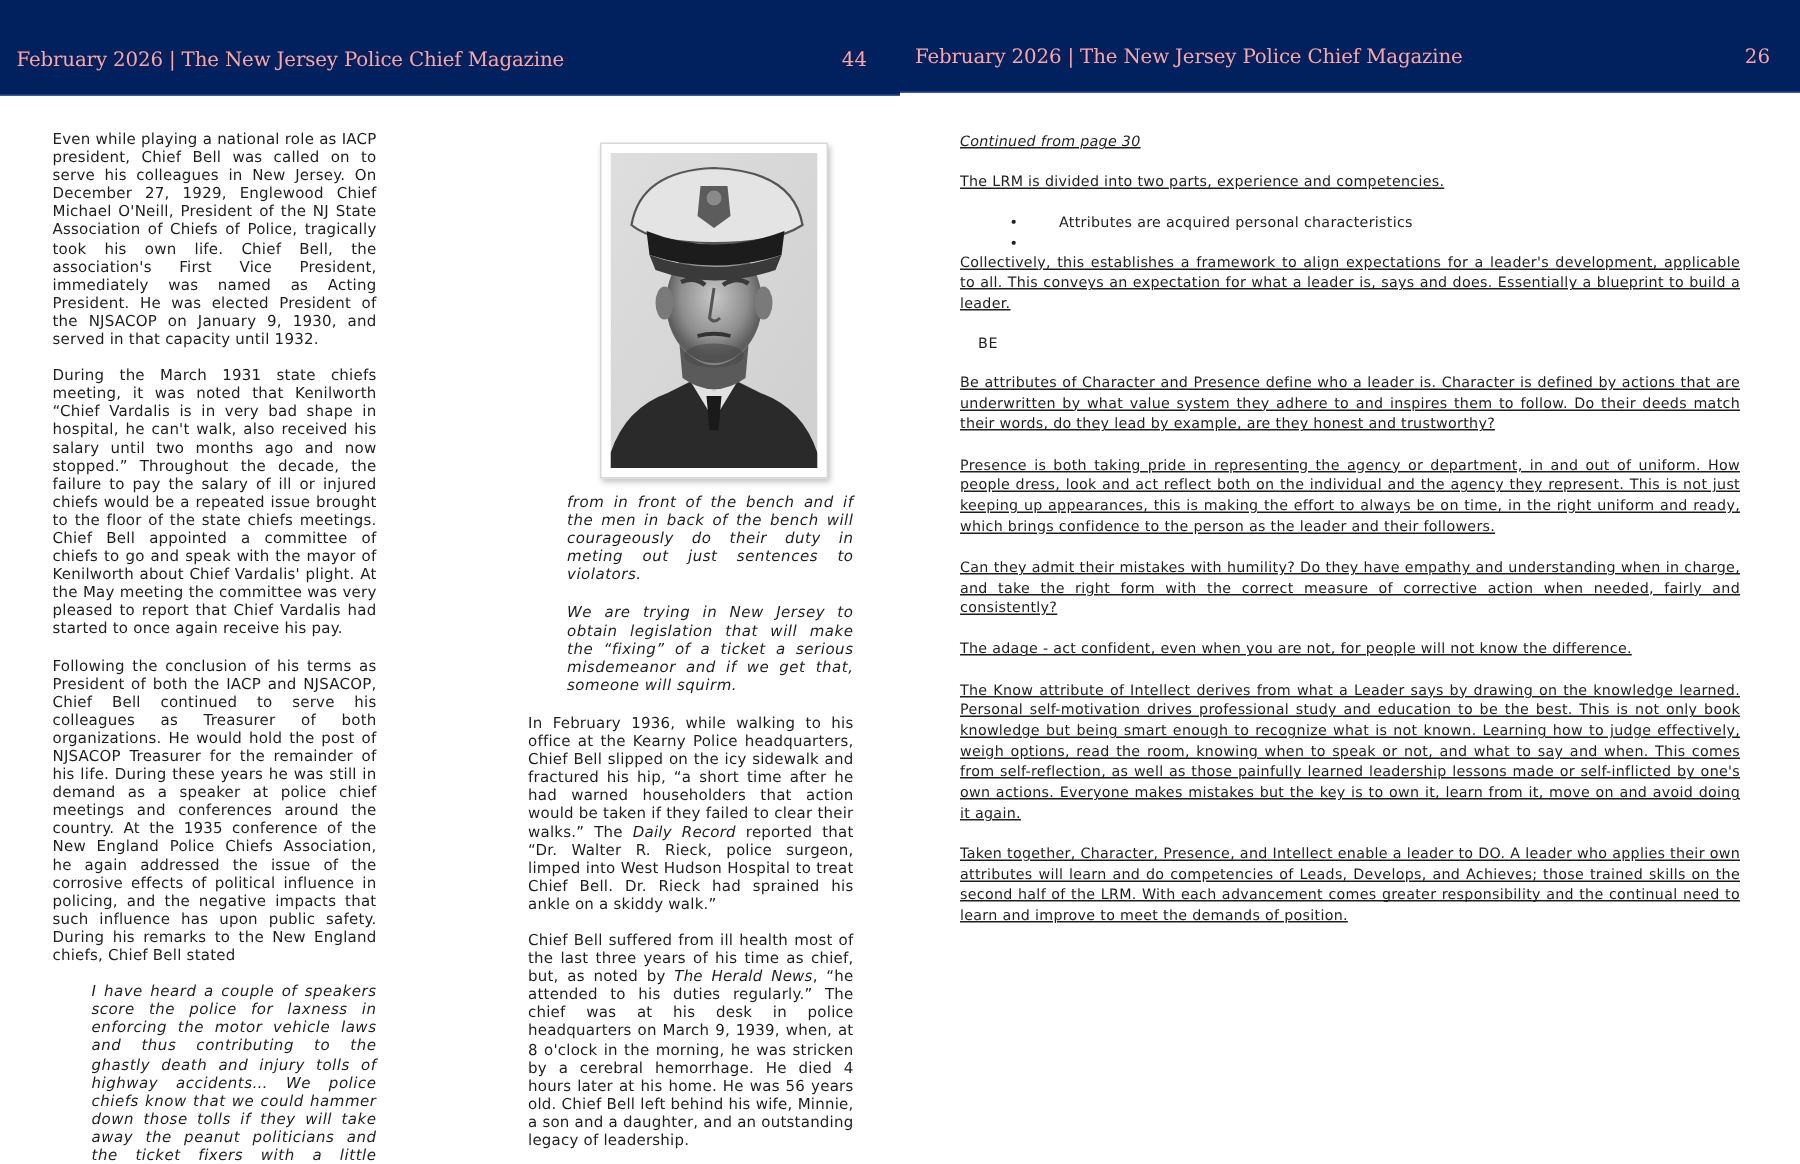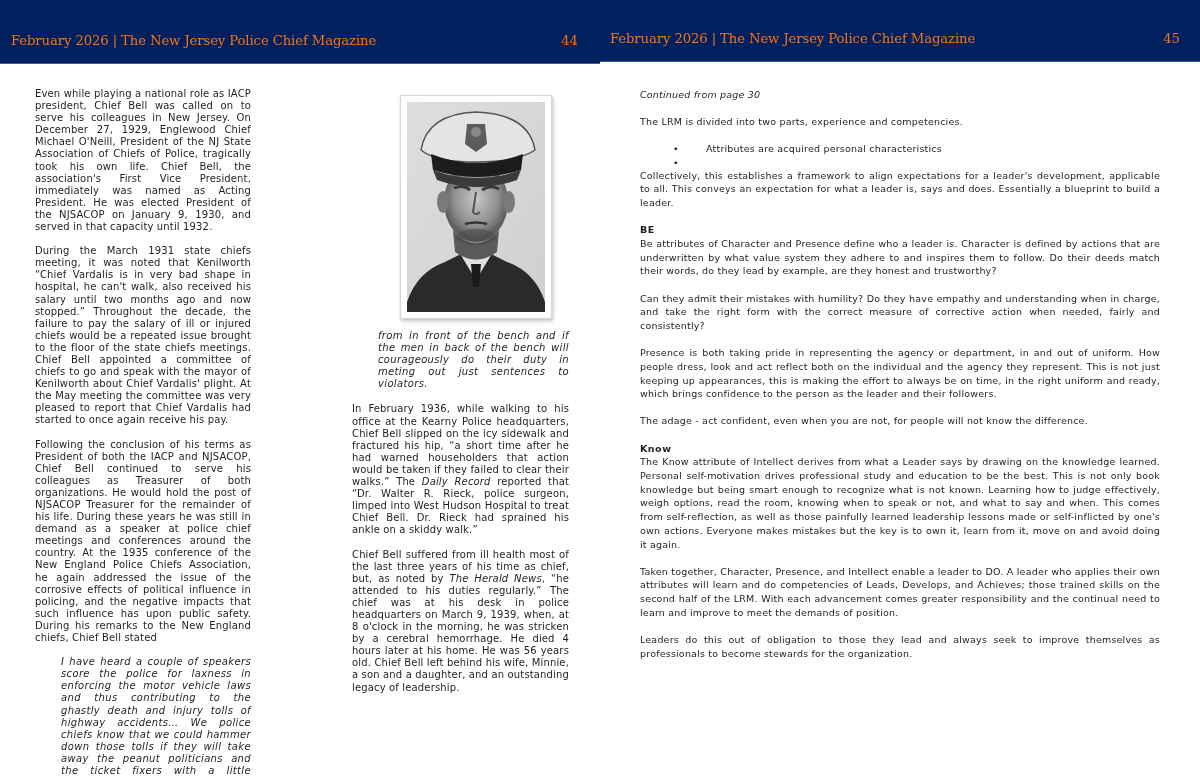--- a/index.html
+++ b/index.html
@@ -3,21 +3,21 @@
 <meta charset="utf-8">
 <style>
   * { box-sizing: border-box; margin: 0; padding: 0; }
   html, body { width: 1200px; height: 776px; background: #ffffff; overflow: hidden; }
   body { position: relative; font-family: "DejaVu Sans", sans-serif; color: #222; }
   .page { position: absolute; top: 0; height: 776px; width: 600px; background: #fff; }
   .page.left { left: 0; }
   .page.right { left: 600px; }
   .header {
     position: absolute; left: 0; top: 0; width: 600px;
-    background: #00215e; color: #f97316;
+    background: #00215e; color: #fca5a5;
     font-family: "DejaVu Serif", serif; font-size: 13.2px;
     border-bottom: 1px solid #3a5a9a;
   }
   .page.left .header { height: 64px; }
   .page.right .header { height: 62px; }
   .header .title { position: absolute; left: 11px; bottom: 15px; letter-spacing: -0.1px; }
   .header .pnum { position: absolute; right: 22px; bottom: 15px; }
   .page.right .header .title { left: 10px; }
   .page.right .header .pnum { right: 20px; }
 
@@ -32,26 +32,26 @@
   em { font-style: italic; }
 
   .photo-frame {
     position: absolute; left: 400px; top: 95px; width: 152px; height: 224px;
     background: #fff; border: 1px solid #d8d8d8;
     box-shadow: 1px 2px 4px rgba(0,0,0,0.25);
   }
   .photo-frame svg { position: absolute; left: 6px; top: 6px; }
 
   .rcol { position: absolute; left: 640px; top: 88px; width: 520px; font-size: 9.5px; line-height: 13.7px; letter-spacing: 0.2px; color: #1e1e1e; text-align: justify; }
-  .rcol p { margin-bottom: 13.5px; }
+  .rcol p { margin-bottom: 13.5px; text-decoration: underline; }
   .rcol .cont { font-style: italic; margin-bottom: 13px; }
   .rcol ul { list-style: none; margin: 0 0 13px 0; }
   .rcol ul li { position: relative; padding-left: 66px; }
   .rcol ul li .dot { position: absolute; left: 33px; top: 0; }
-  .rcol h4 { font-size: 9.5px; font-weight: bold; margin: 0; line-height: 13.7px; letter-spacing: 0.5px; }
+  .rcol h4 { font-size: 9.5px; font-weight: normal; margin: 12px; line-height: 13.7px; letter-spacing: 0.5px; }
   .rcol .sec { margin-bottom: 13.5px; }
   .rcol .sec p { margin-bottom: 0; }
 </style>
 </head>
 <body>
 
 <div class="page left">
   <div class="header">
     <span class="title">February 2026 | The New Jersey Police Chief Magazine</span>
     <span class="pnum">44</span>
@@ -104,51 +104,50 @@
       <path d="M24 52 Q69 70 116 52 L114 68 Q69 82 26 68 Z" fill="#1c1c1c"></path>
       <path d="M26 68 Q69 84 114 68 L110 78 Q69 92 30 78 Z" fill="#3a3a3a"></path>
 
       <path d="M60 22 L78 22 L80 42 L69 50 L58 42 Z" fill="#5c5c5c"></path>
       <circle cx="69" cy="30" r="5" fill="#8a8a8a"></circle>
     </svg>
   </div>
 
   <div class="col col2">
     <p class="quote first-quote">from in front of the bench and if the men in back of the bench will courageously do their duty in meting out just sentences to violators.</p>
+    <p class="quote second-quote">We are trying in New Jersey to obtain legislation that will make the “fixing” of a ticket a serious misdemeanor and if we get that, someone will squirm.</p>
     <p><span>In February 1936, while walking to his office at the Kearny Police headquarters, Chief Bell slipped on the icy sidewalk and fractured his hip, “a short time after he had warned householders that action would be taken if they failed to clear their walks.” The </span><em>Daily Record</em><span> reported that “Dr. Walter R. Rieck, police surgeon, limped into West Hudson Hospital to treat Chief Bell. Dr. Rieck had sprained his ankle on a skiddy walk.”</span></p>
     <p><span>Chief Bell suffered from ill health most of the last three years of his time as chief, but, as noted by </span><em>The Herald News</em><span>, “he attended to his duties regularly.” The chief was at his desk in police headquarters on March 9, 1939, when, at 8 o'clock in the morning, he was stricken by a cerebral hemorrhage. He died 4 hours later at his home. He was 56 years old. Chief Bell left behind his wife, Minnie, a son and a daughter, and an outstanding legacy of leadership.</span></p>
   </div>
 </div>
 
 <div class="page right">
   <div class="header">
     <span class="title">February 2026 | The New Jersey Police Chief Magazine</span>
-    <span class="pnum">45</span>
+    <span class="pnum">26</span>
   </div>
 </div>
 
 <div class="rcol">
   <p class="cont">Continued from page 30</p>
   <p>The LRM is divided into two parts, experience and competencies.</p>
   <ul>
     <li><span class="dot">•</span><span>Attributes are acquired personal characteristics</span></li>
     <li><span class="dot">•</span></li>
   </ul>
   <p>Collectively, this establishes a framework to align expectations for a leader's development, applicable to all. This conveys an expectation for what a leader is, says and does. Essentially a blueprint to build a leader.</p>
 
   <div class="sec">
     <h4>BE</h4>
     <p>Be attributes of Character and Presence define who a leader is. Character is defined by actions that are underwritten by what value system they adhere to and inspires them to follow. Do their deeds match their words, do they lead by example, are they honest and trustworthy?</p>
   </div>
+  <p>Presence is both taking pride in representing the agency or department, in and out of uniform. How people dress, look and act reflect both on the individual and the agency they represent. This is not just keeping up appearances, this is making the effort to always be on time, in the right uniform and ready, which brings confidence to the person as the leader and their followers.</p>
   <p>Can they admit their mistakes with humility? Do they have empathy and understanding when in charge, and take the right form with the correct measure of corrective action when needed, fairly and consistently?</p>
-  <p>Presence is both taking pride in representing the agency or department, in and out of uniform. How people dress, look and act reflect both on the individual and the agency they represent. This is not just keeping up appearances, this is making the effort to always be on time, in the right uniform and ready, which brings confidence to the person as the leader and their followers.</p>
   <p>The adage - act confident, even when you are not, for people will not know the difference.</p>
 
   <div class="sec">
-    <h4>Know</h4>
     <p>The Know attribute of Intellect derives from what a Leader says by drawing on the knowledge learned. Personal self-motivation drives professional study and education to be the best. This is not only book knowledge but being smart enough to recognize what is not known. Learning how to judge effectively, weigh options, read the room, knowing when to speak or not, and what to say and when. This comes from self-reflection, as well as those painfully learned leadership lessons made or self-inflicted by one's own actions. Everyone makes mistakes but the key is to own it, learn from it, move on and avoid doing it again.</p>
   </div>
 
   <div class="sec">
     <p>Taken together, Character, Presence, and Intellect enable a leader to DO. A leader who applies their own attributes will learn and do competencies of Leads, Develops, and Achieves; those trained skills on the second half of the LRM. With each advancement comes greater responsibility and the continual need to learn and improve to meet the demands of position.</p>
   </div>
-  <p>Leaders do this out of obligation to those they lead and always seek to improve themselves as professionals to become stewards for the organization.</p>
 </div>
 
 </body></html>

